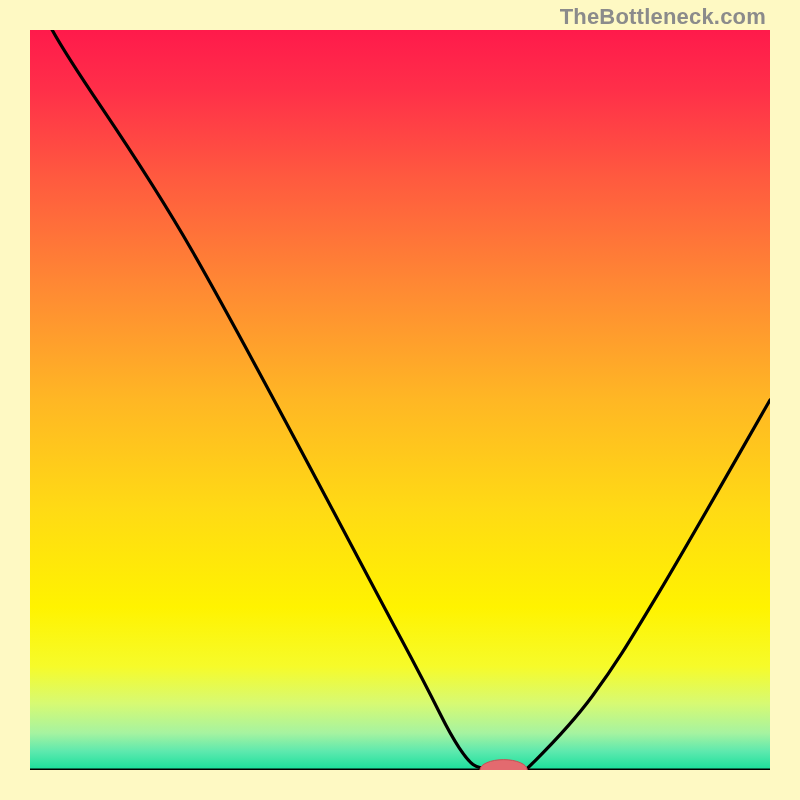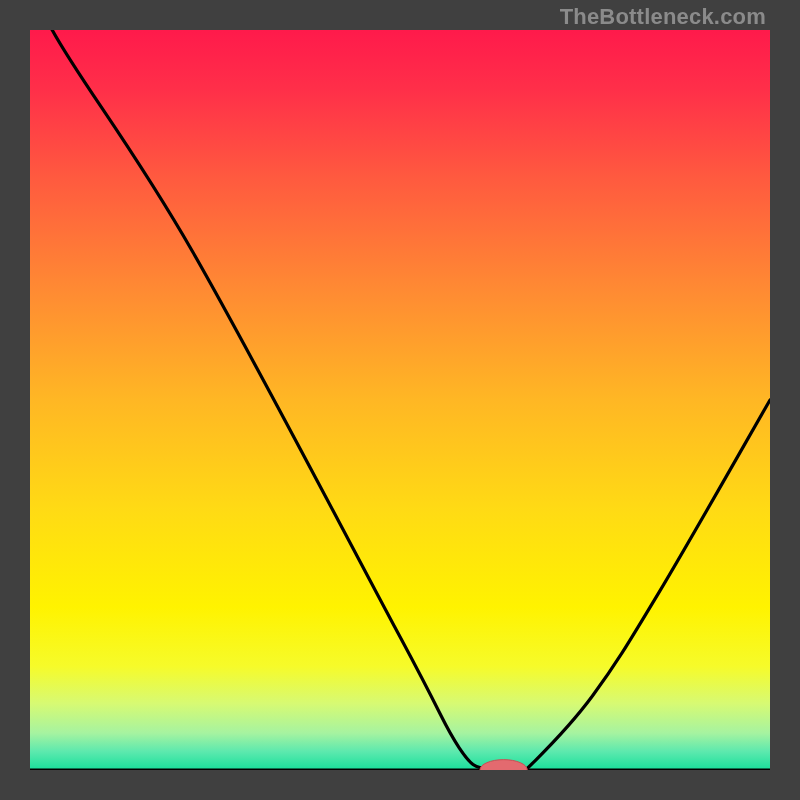--- a/index.html
+++ b/index.html
@@ -7,21 +7,21 @@
     padding: 0;
     width: 800px;
     height: 800px;
     background: #000;
     overflow: hidden;
   }
   .frame {
     position: relative;
     width: 800px;
     height: 800px;
-    background: #404040;
+    background: #fef9c3;
   }
   .plot {
     position: absolute;
     left: 30px;
     top: 30px;
     width: 740px;
     height: 740px;
     box-sizing: border-box;
   }
   .watermark {

